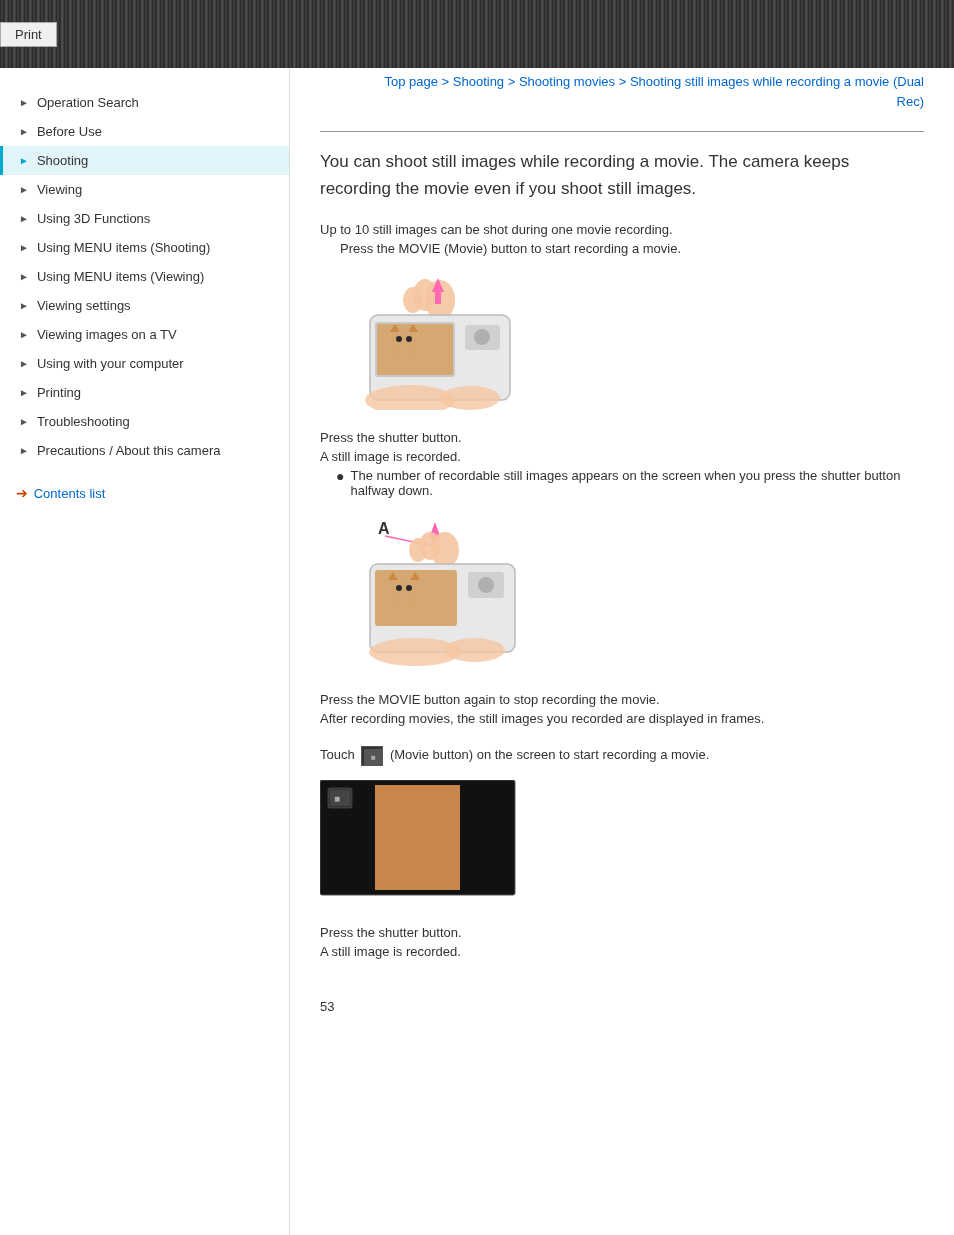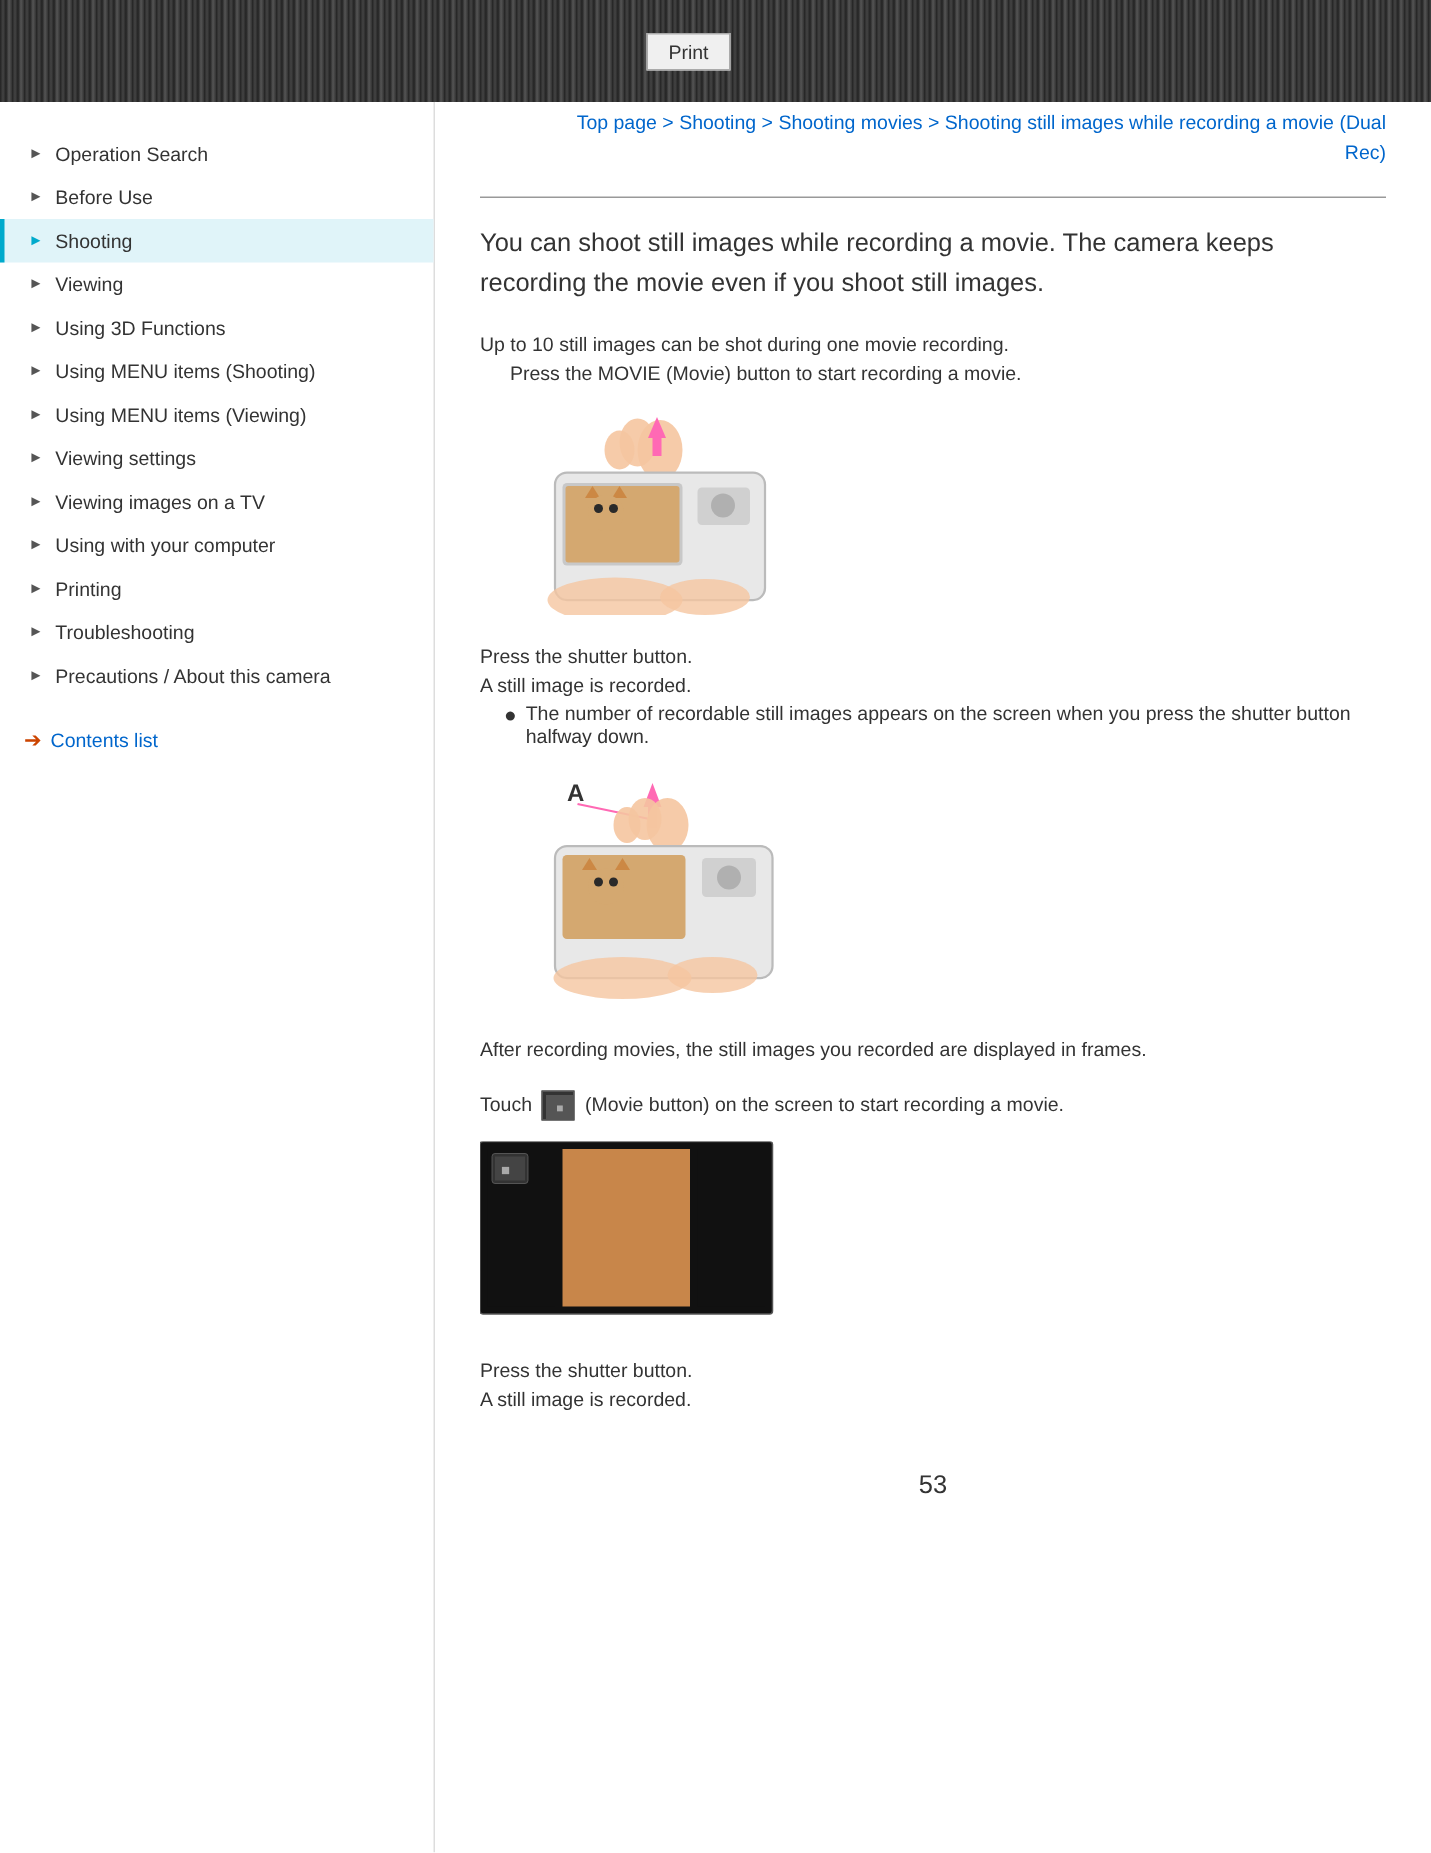--- a/index.html
+++ b/index.html
@@ -15,21 +15,21 @@
     
     .header-bar {
       width: 100%;
       height: 68px;
       background: repeating-linear-gradient(
         90deg,
         #222 0px, #444 2px, #222 4px, #555 6px, #333 8px
       );
       display: flex;
       align-items: center;
-      justify-content: center;
+      justify-content: flex-start;
       padding-right: 36px;
     }
     .print-button {
       background: #f0f0f0;
       border: 1px solid #aaa;
       padding: 4px 14px;
       font-size: 13px;
       cursor: pointer;
       color: #333;
     }
@@ -137,22 +137,21 @@
     }
 
     
     .camera-image-container {
       margin: 14px 0;
       display: flex;
       align-items: center;
     }
 
     .page-number {
-      text-align: center;
-      font-size: 17px;
+      font-size: 13px;
       color: #333;
       margin-top: 40px;
     }
 
     
     .title-rule {
       border: none;
       border-bottom: 1px solid #999;
       margin-bottom: 16px;
     }
@@ -316,20 +315,21 @@
           <rect x="148" y="60" width="36" height="26" rx="3" fill="#d0d0d0"></rect>
           <circle cx="166" cy="73" r="8" fill="#b0b0b0"></circle>
 
           <ellipse cx="95" cy="140" rx="46" ry="14" fill="#f5c5a0" opacity="0.8"></ellipse>
           <ellipse cx="155" cy="138" rx="30" ry="12" fill="#f5c5a0" opacity="0.8"></ellipse>
         </svg>
       </div>
     </div>
 
     <div class="section-block">
+      <p class="step-text">Press the MOVIE button again to stop recording the movie.</p>
       <p class="step-text">After recording movies, the still images you recorded are displayed in frames.</p>
     </div>
 
     <div class="section-block">
       <p class="step-text">
         <span>Touch</span>
         
         <span style="display:inline-block; width:22px; height:20px; background:#333; border:1px solid #555; margin: 0 3px; vertical-align:middle; position:relative;">
           <span style="position:absolute; top:2px; left:2px; width:18px; height:16px; background:#555; display:flex; align-items:center; justify-content:center;">
             <span style="color:#aaa; font-size:8px;">■</span>

